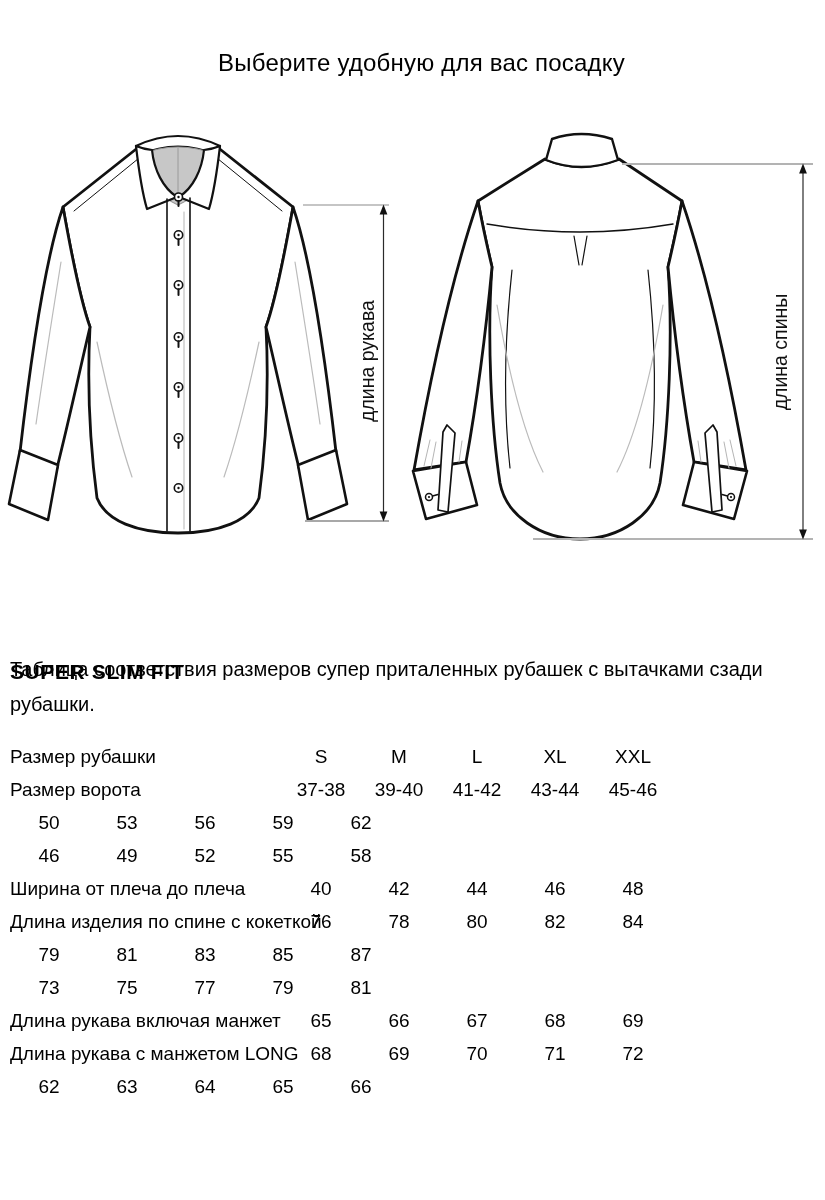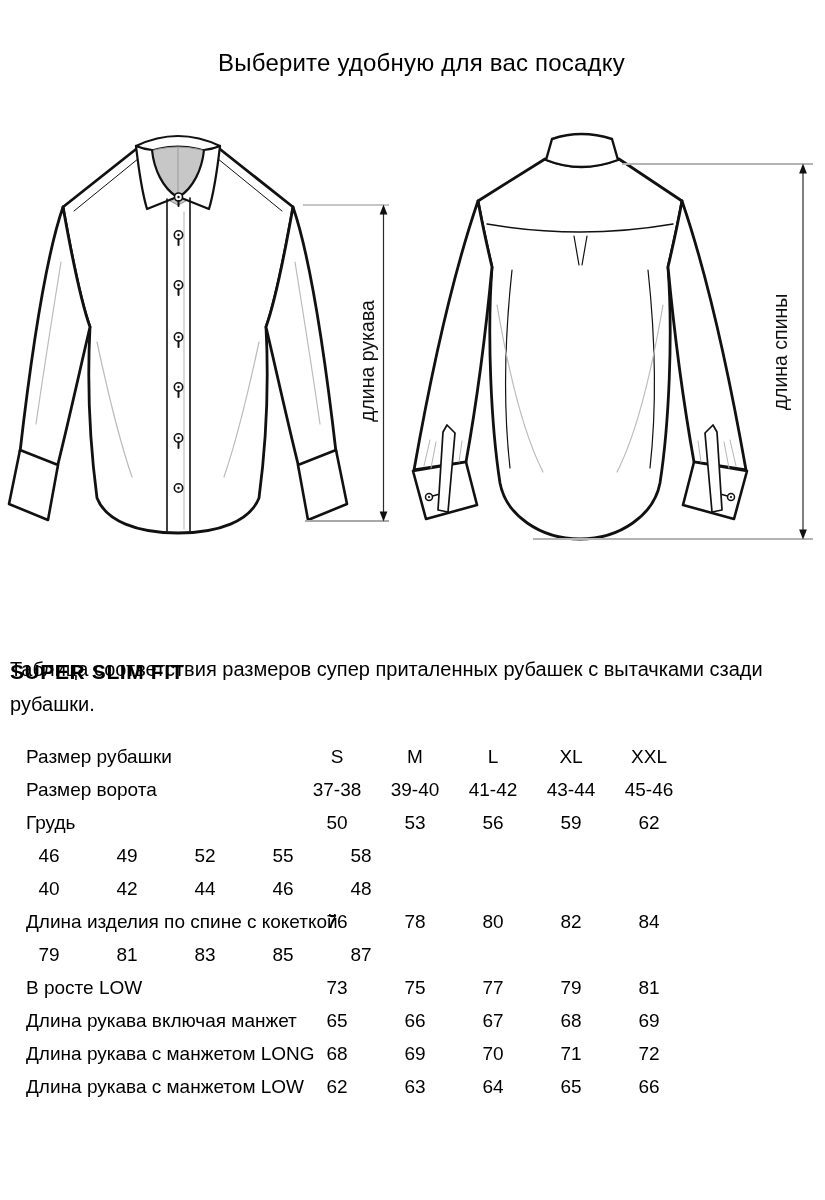--- a/index.html
+++ b/index.html
@@ -16,21 +16,21 @@
   .heading{
     position:absolute;top:624px;left:10px;
     font-size:21px;font-weight:bold;letter-spacing:.6px;margin-top:36px;
   }
   .desc{
     position:absolute;top:652px;left:10px;width:788px;
     font-size:20px;line-height:35px;
   }
   .size-table{position:absolute;top:740px;left:10px;width:806px;}
   .trow{display:flex;height:33px;align-items:center;font-size:19px;}
-  .tlabel{width:272px;white-space:nowrap;margin-left:16px;}
+  .tlabel{width:272px;white-space:nowrap;}
   .tcell{width:78px;text-align:center;}
 </style>
 </head>
 <body>
 
 <div class="title">Выберите удобную для вас посадку</div>
 
 <svg class="figure" width="825" height="600" viewBox="0 0 825 600" xmlns="http://www.w3.org/2000/svg">
 
   <g fill="none" stroke-linecap="round" stroke-linejoin="round">
@@ -176,35 +176,35 @@
     </div>
     <div class="trow">
       <div class="tlabel">Размер ворота</div>
       <div class="tcell">37-38</div>
       <div class="tcell">39-40</div>
       <div class="tcell">41-42</div>
       <div class="tcell">43-44</div>
       <div class="tcell">45-46</div>
     </div>
     <div class="trow">
-      <div class="tlabel">Грудь</div>
       <div class="tcell">50</div>
       <div class="tcell">53</div>
       <div class="tcell">56</div>
       <div class="tcell">59</div>
       <div class="tcell">62</div>
     </div>
     <div class="trow">
       <div class="tcell">46</div>
       <div class="tcell">49</div>
       <div class="tcell">52</div>
       <div class="tcell">55</div>
       <div class="tcell">58</div>
     </div>
     <div class="trow">
+      <div class="tlabel">Ширина от плеча до плеча</div>
       <div class="tcell">40</div>
       <div class="tcell">42</div>
       <div class="tcell">44</div>
       <div class="tcell">46</div>
       <div class="tcell">48</div>
     </div>
     <div class="trow">
       <div class="tlabel">Длина изделия по спине с кокеткой</div>
       <div class="tcell">76</div>
       <div class="tcell">78</div>
@@ -213,21 +213,20 @@
       <div class="tcell">84</div>
     </div>
     <div class="trow">
       <div class="tcell">79</div>
       <div class="tcell">81</div>
       <div class="tcell">83</div>
       <div class="tcell">85</div>
       <div class="tcell">87</div>
     </div>
     <div class="trow">
-      <div class="tlabel">В росте LOW</div>
       <div class="tcell">73</div>
       <div class="tcell">75</div>
       <div class="tcell">77</div>
       <div class="tcell">79</div>
       <div class="tcell">81</div>
     </div>
     <div class="trow">
       <div class="tlabel">Длина рукава включая манжет</div>
       <div class="tcell">65</div>
       <div class="tcell">66</div>
@@ -237,20 +236,19 @@
     </div>
     <div class="trow">
       <div class="tlabel">Длина рукава с манжетом LONG</div>
       <div class="tcell">68</div>
       <div class="tcell">69</div>
       <div class="tcell">70</div>
       <div class="tcell">71</div>
       <div class="tcell">72</div>
     </div>
     <div class="trow">
-      <div class="tlabel">Длина рукава с манжетом LOW</div>
       <div class="tcell">62</div>
       <div class="tcell">63</div>
       <div class="tcell">64</div>
       <div class="tcell">65</div>
       <div class="tcell">66</div>
     </div>
   </div>
 
 </body></html>

